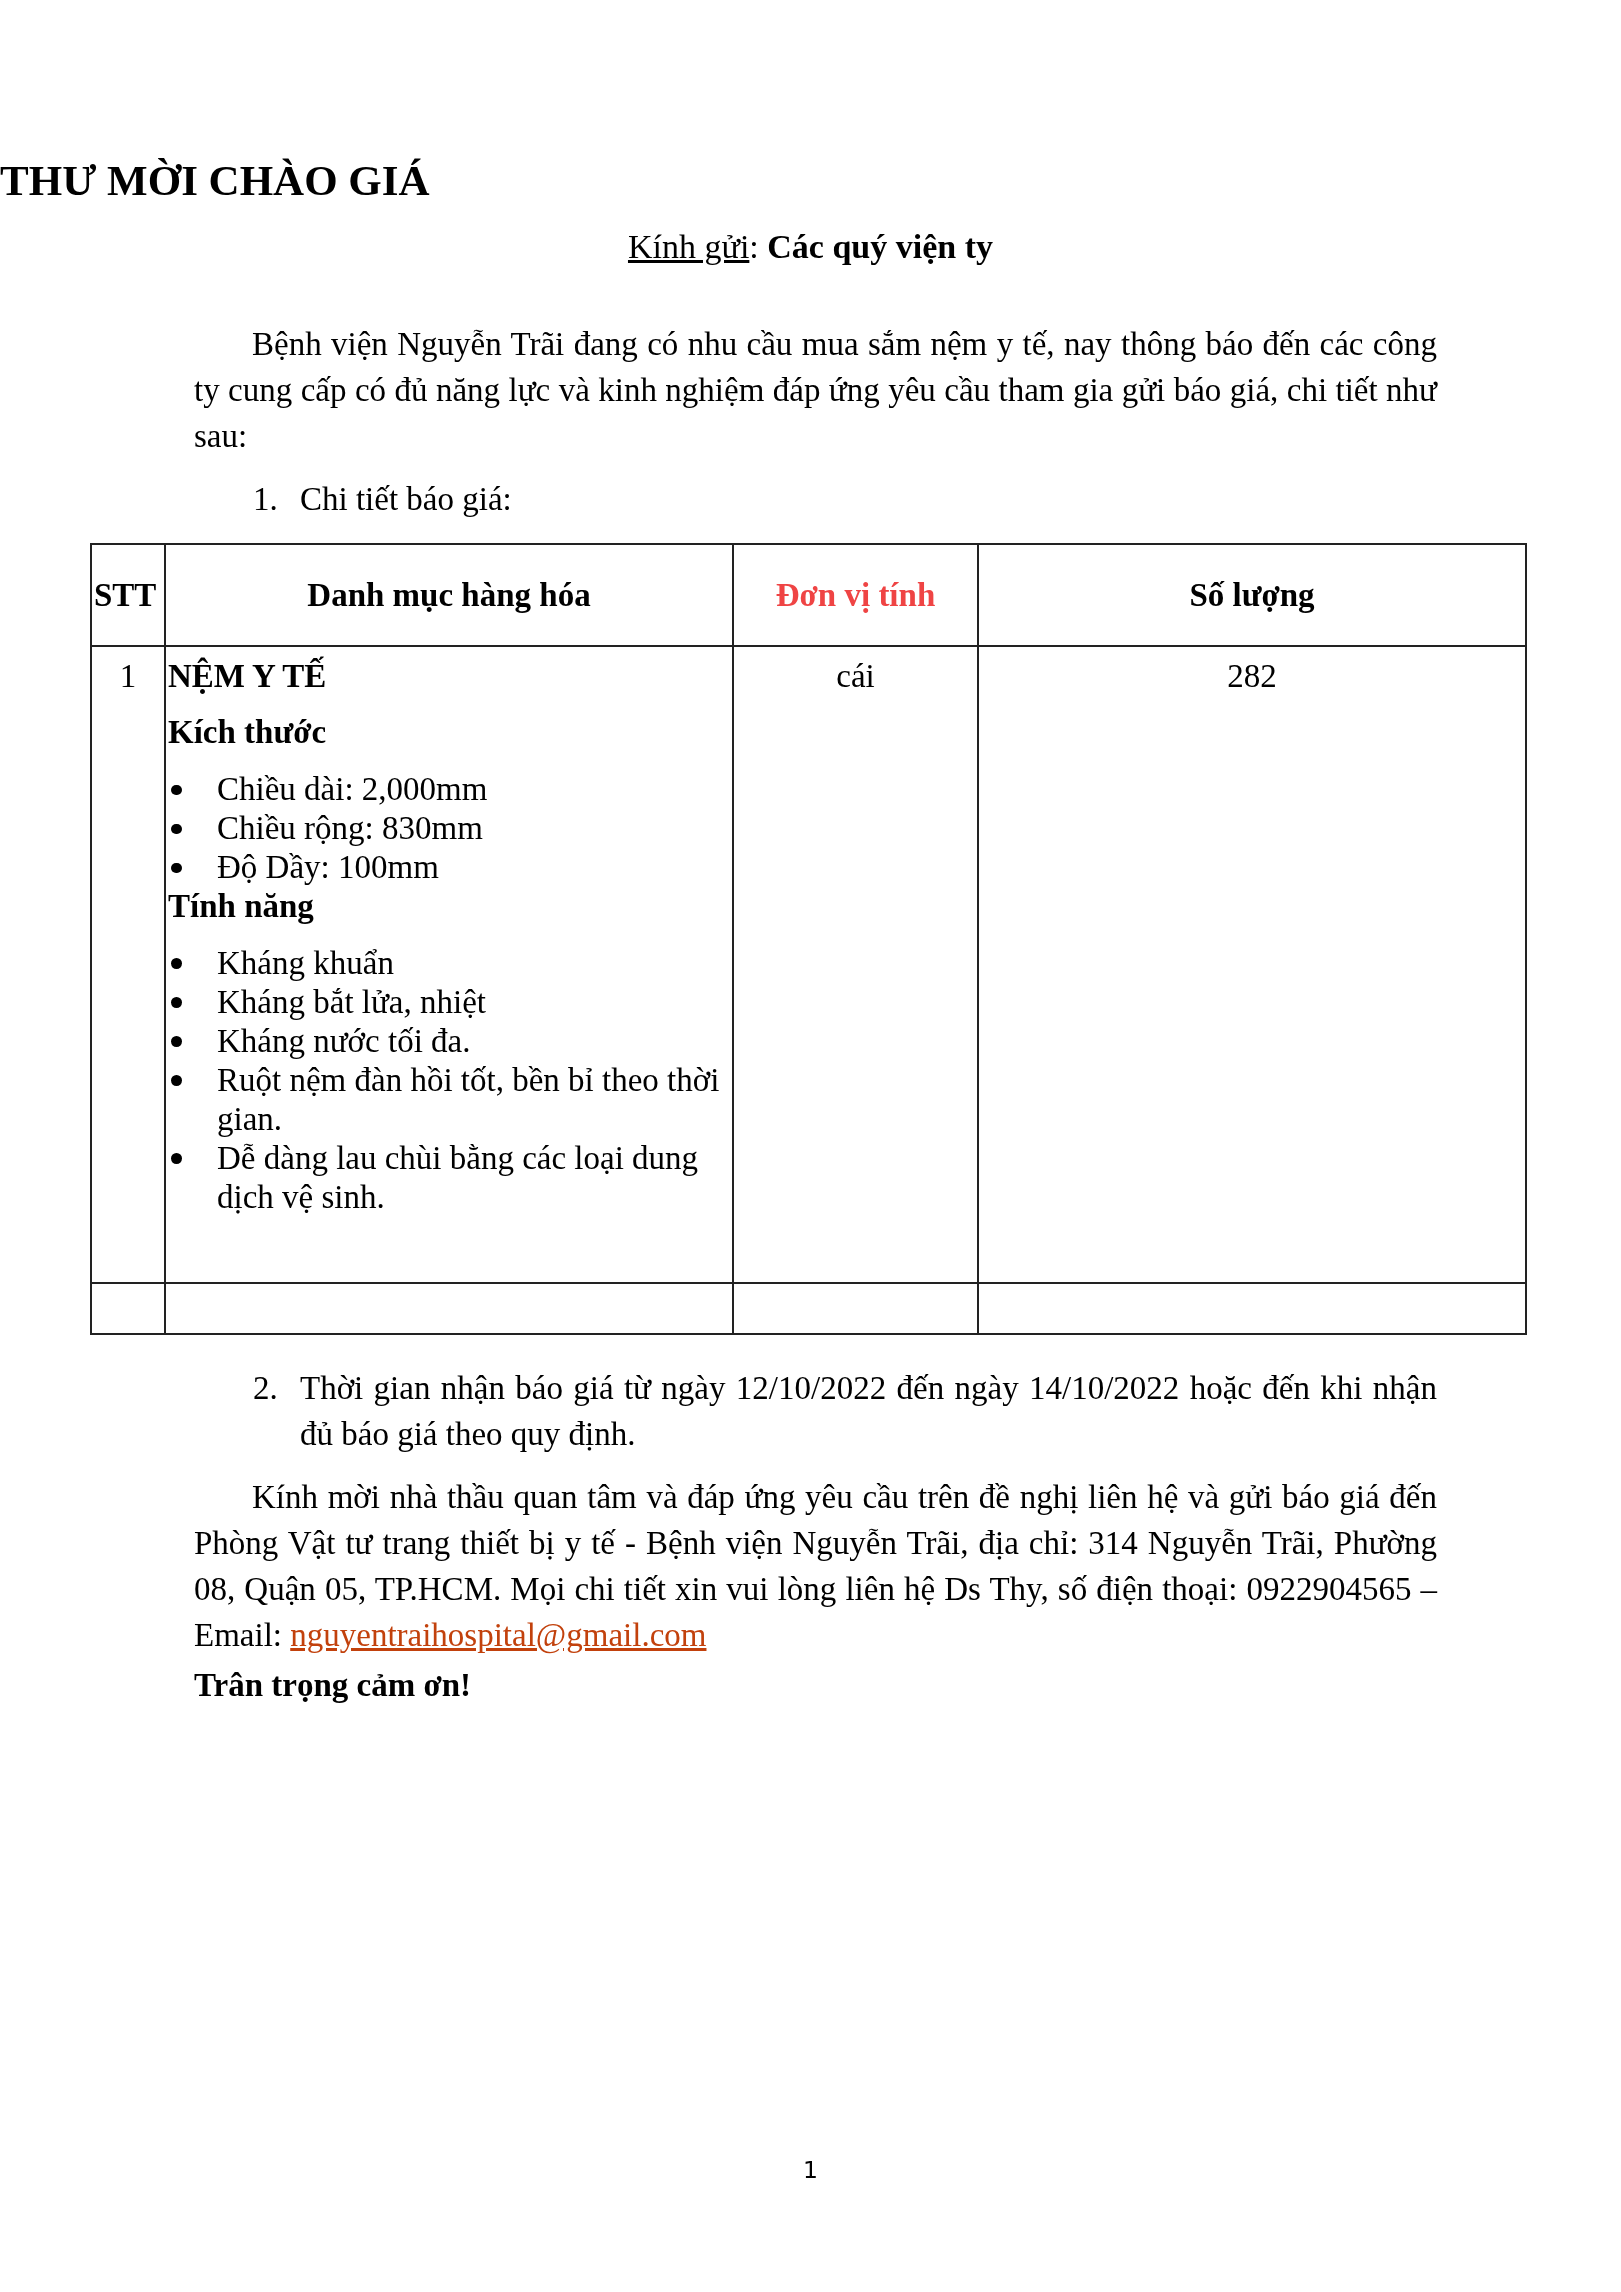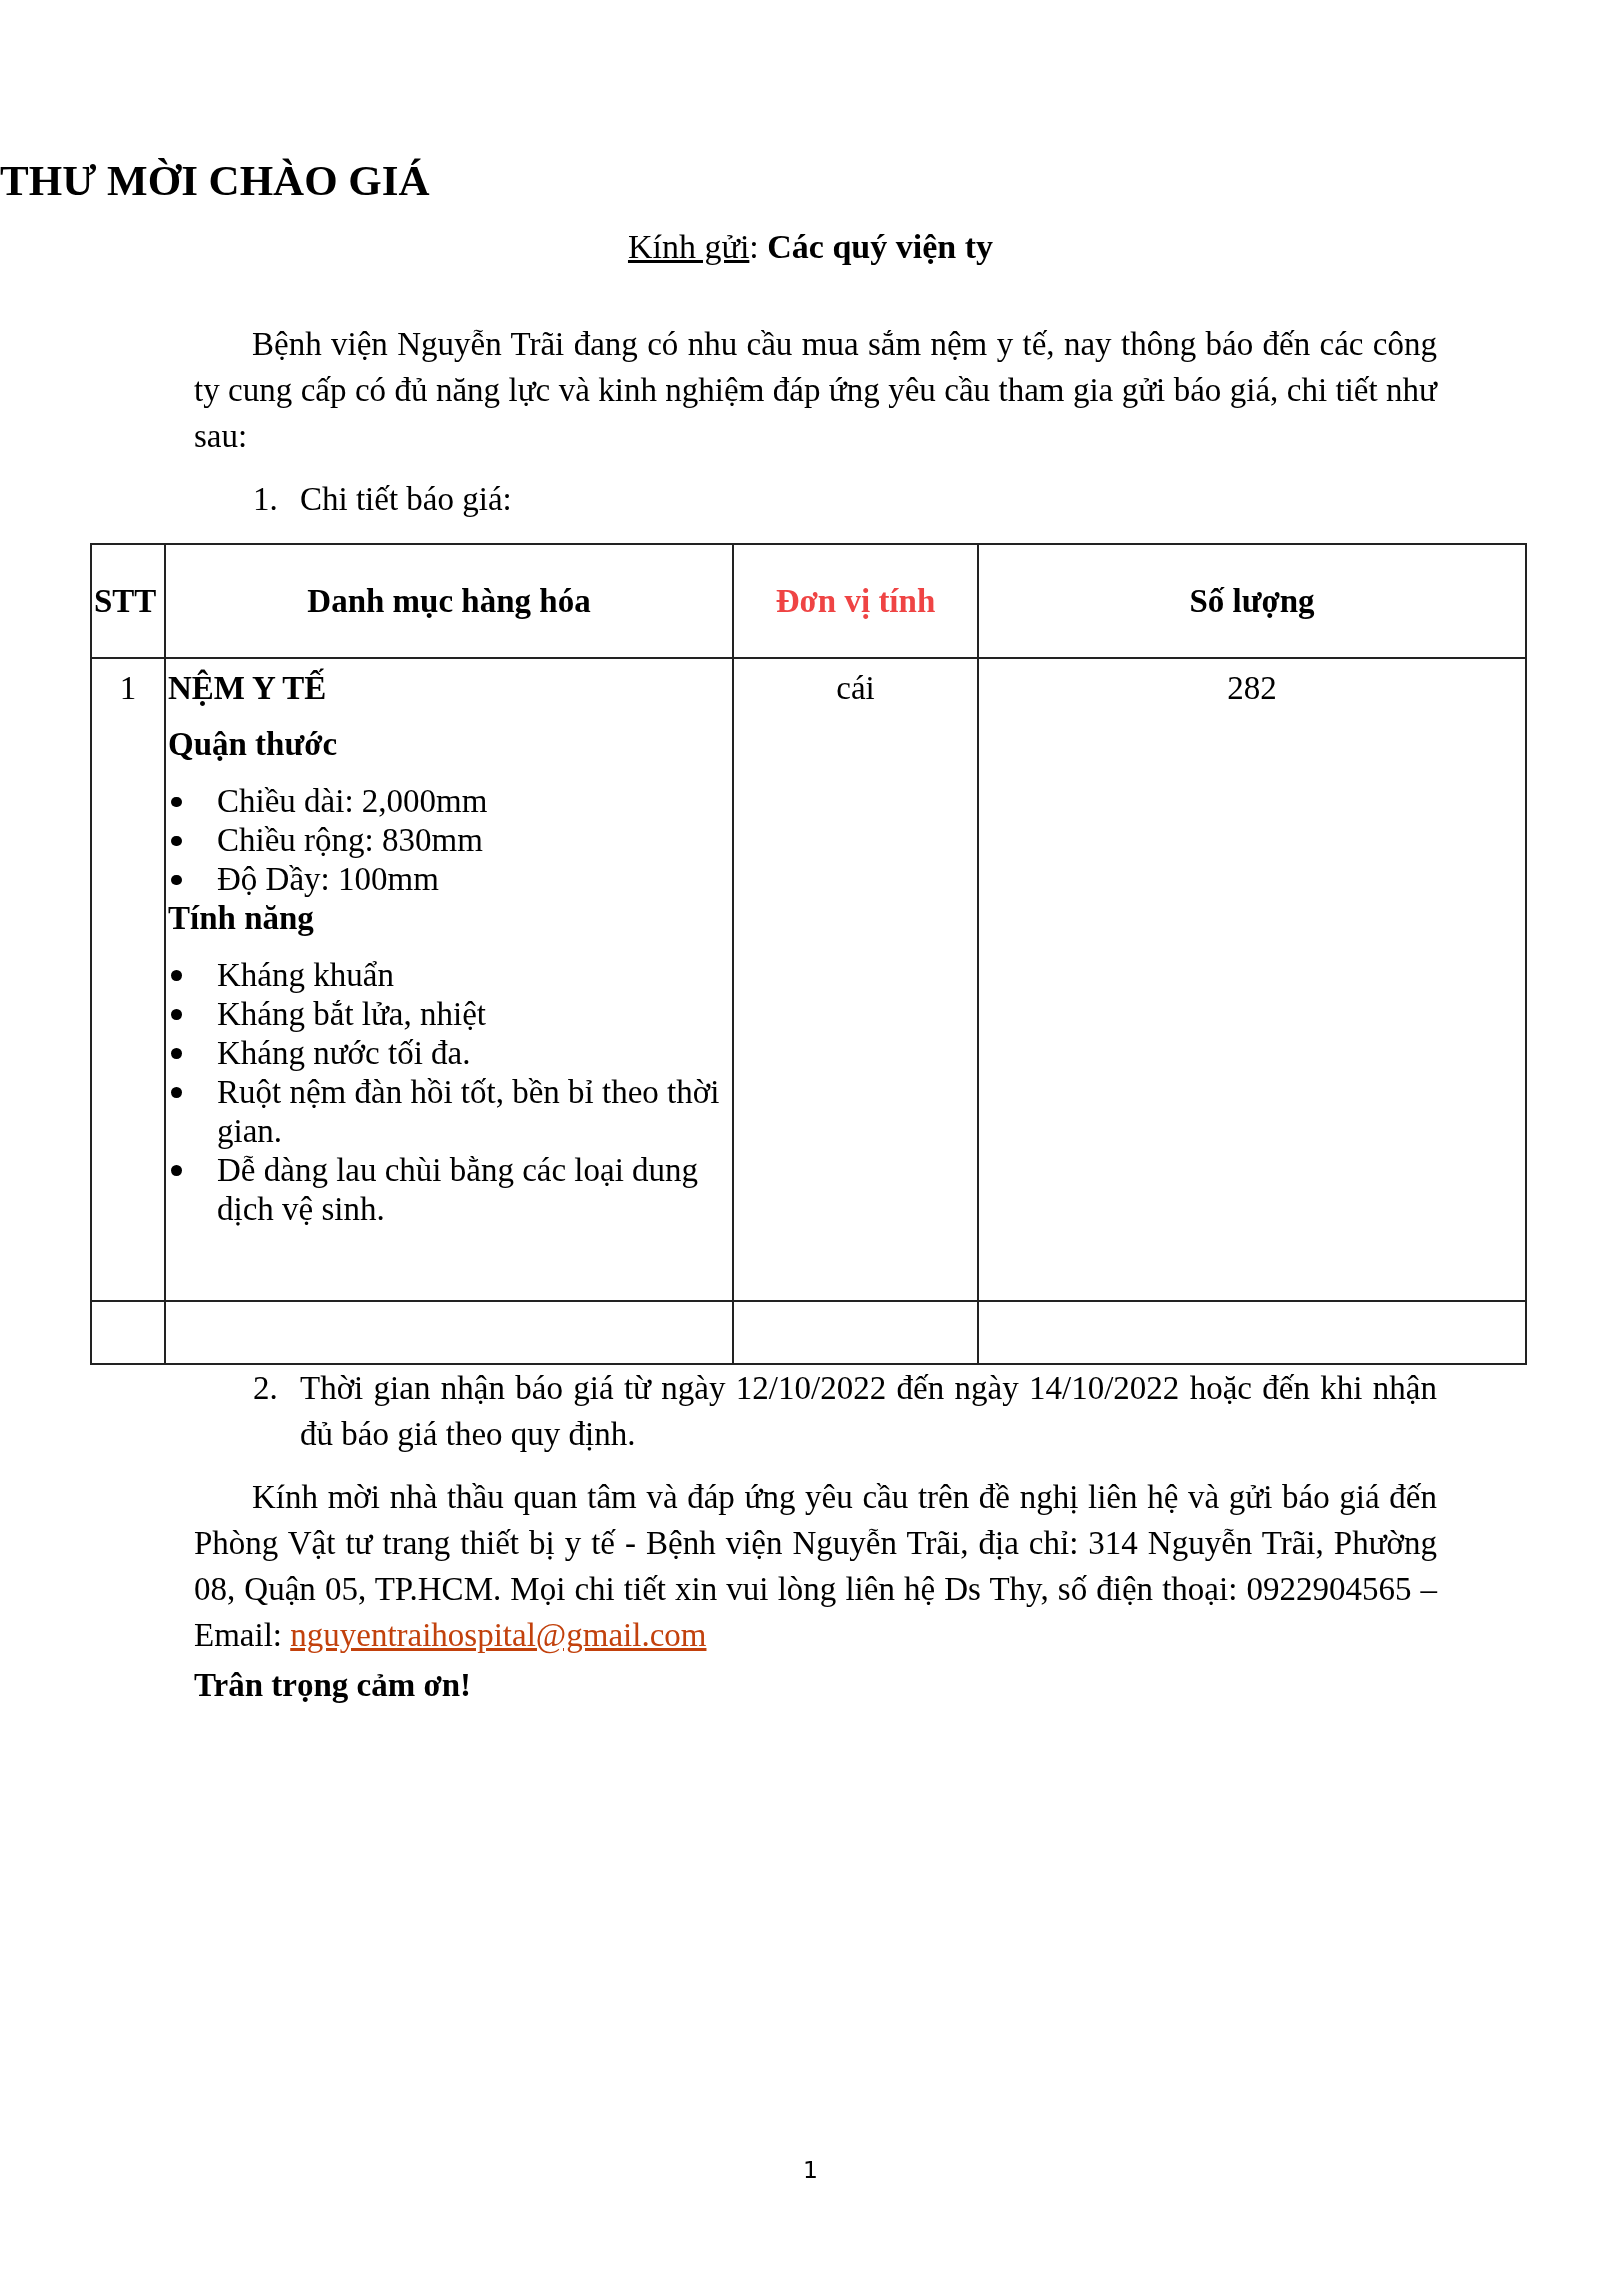--- a/index.html
+++ b/index.html
@@ -61,21 +61,21 @@
     .tbl {
       position: absolute;
       left: 90px; top: 543px;
       width: 1435px;
       border-collapse: collapse;
       table-layout: fixed;
       font-size: 33px;
     }
     .tbl td, .tbl th {
       border: 2px solid #222;
-      padding: 8px;
+      padding: 2px;
       vertical-align: top;
     }
     .tbl th {
       height: 96px;
       vertical-align: middle;
       font-weight: bold;
       font-size: 33px;
     }
     .tbl th.unit { color: #ef4444; }
     .tbl th.stt { text-align: left; padding-left: 2px; }
@@ -129,21 +129,21 @@
       <th>Danh mục hàng hóa</th>
       <th class="unit">Đơn vị tính</th>
       <th>Số lượng</th>
     </tr>
   </thead>
   <tbody>
     <tr class="row-main">
       <td class="cell-center">1</td>
       <td class="desc">
         <span class="name">NỆM Y TẾ</span>
-        <span class="sec">Quận thước</span>
+        <span class="sec">Kích thước</span>
         <ul>
           <li><span class="bullet"></span><span>Chiều dài: 2,000mm</span></li>
           <li><span class="bullet"></span><span>Chiều rộng: 830mm</span></li>
           <li><span class="bullet"></span><span>Độ Dầy: 100mm</span></li>
         </ul>
         <span class="sec tight">Tính năng</span>
         <ul>
           <li><span class="bullet"></span><span>Kháng khuẩn</span></li>
           <li><span class="bullet"></span><span>Kháng bắt lửa, nhiệt</span></li>
           <li><span class="bullet"></span><span>Kháng nước tối đa.</span></li>

